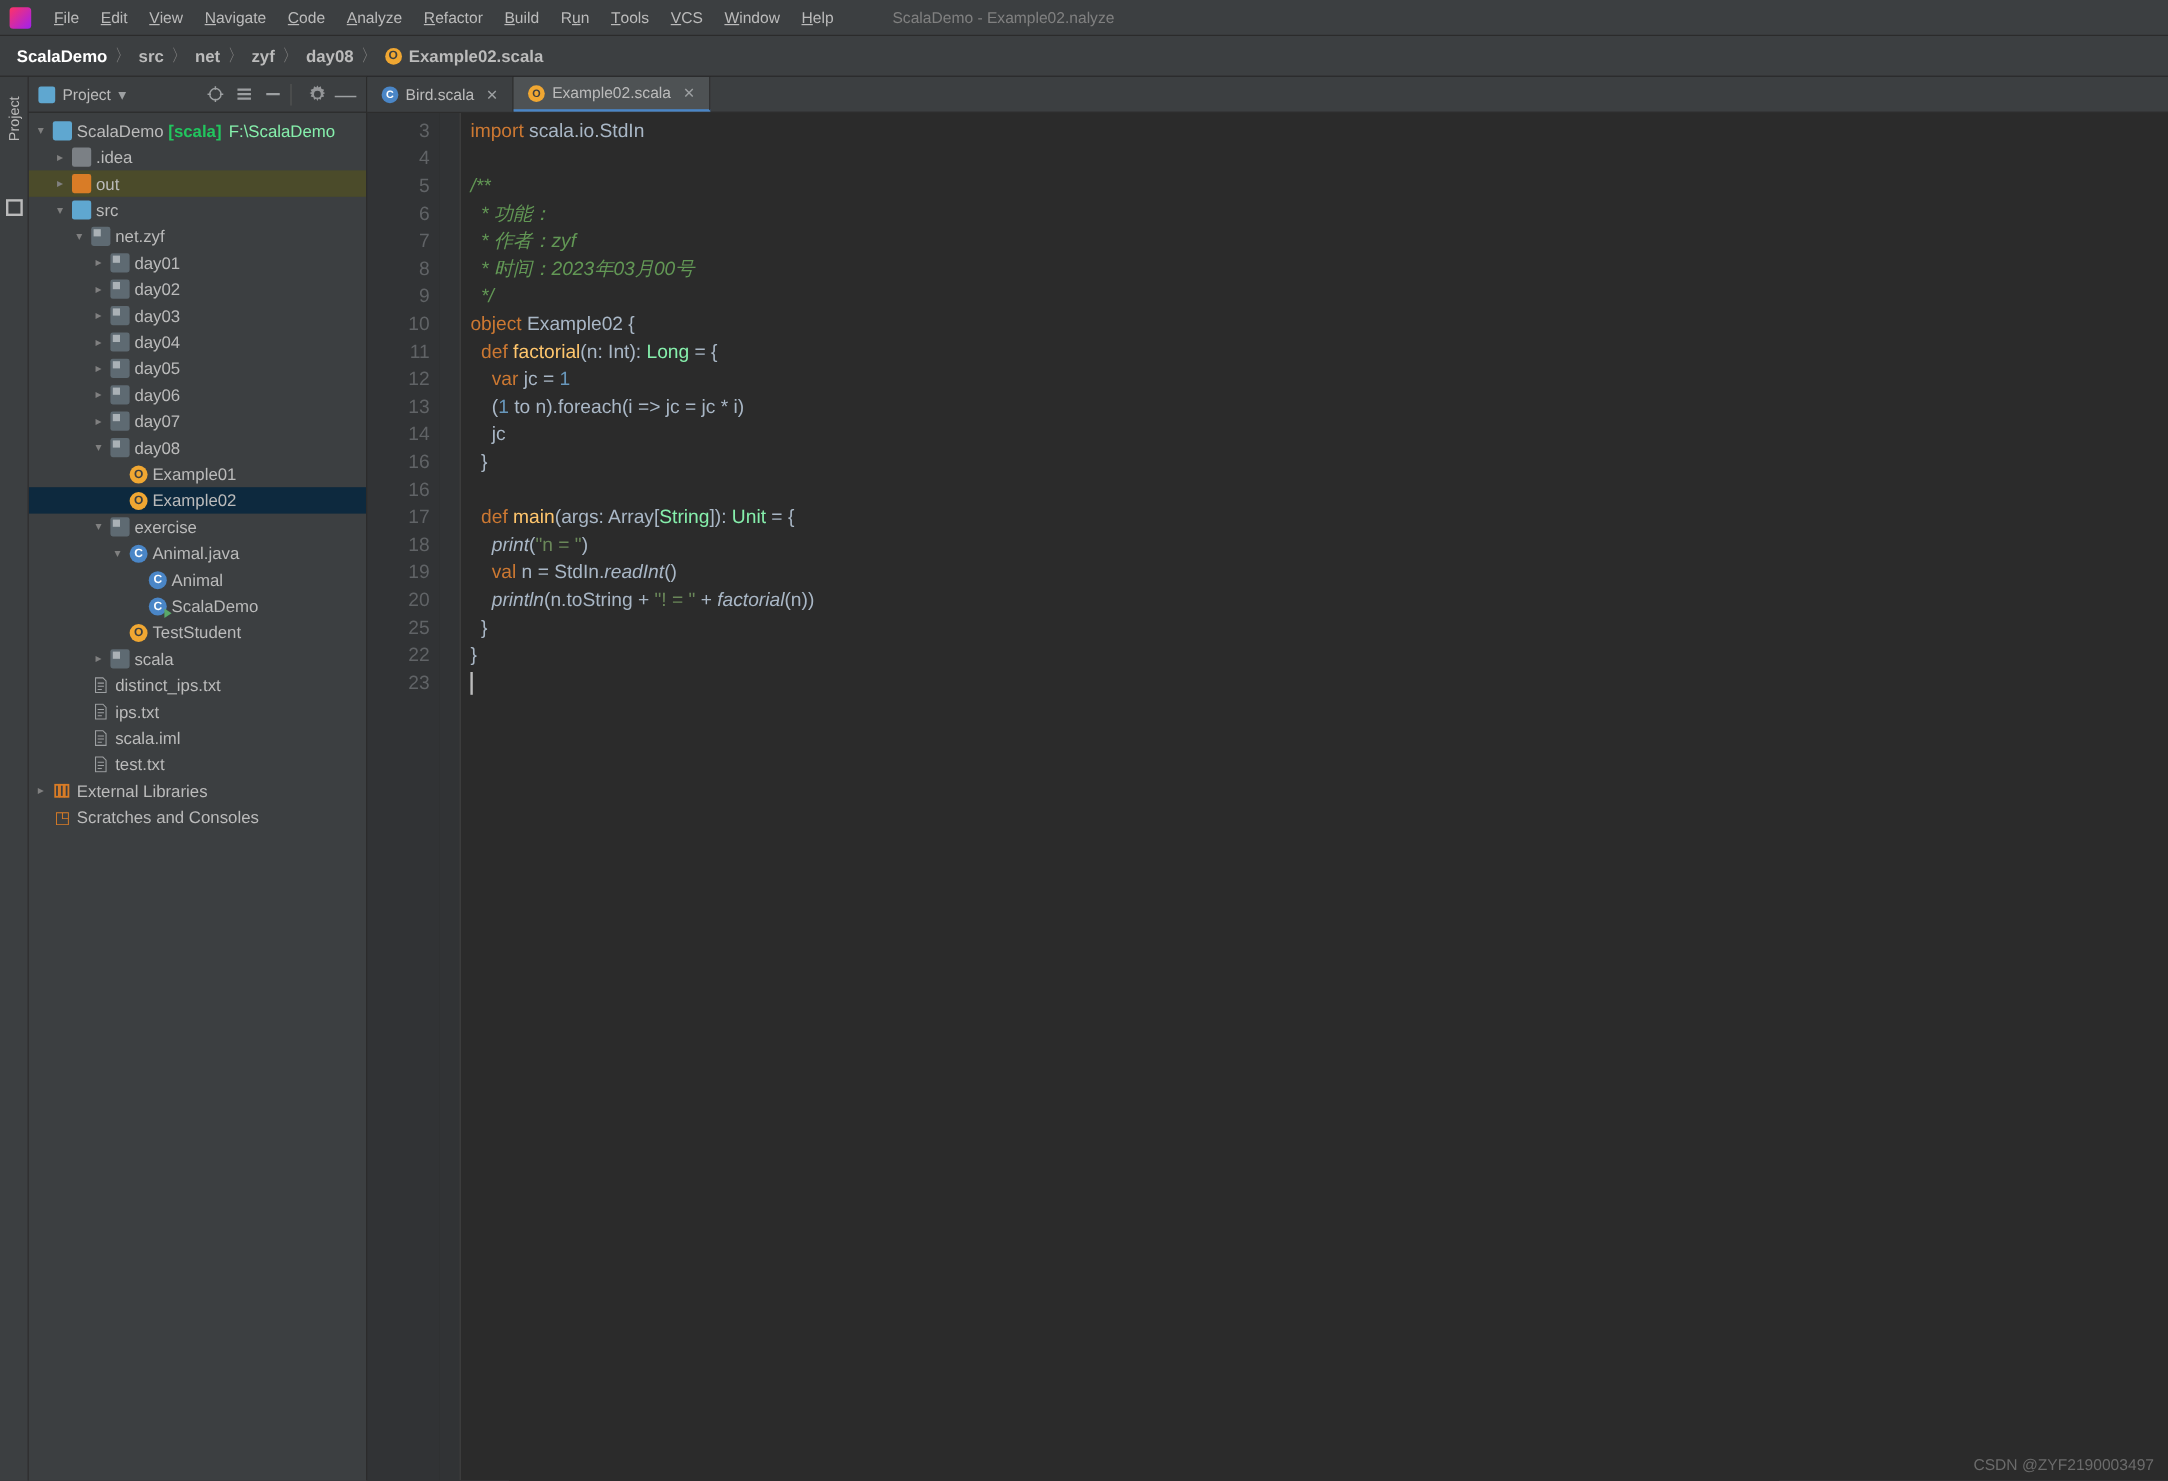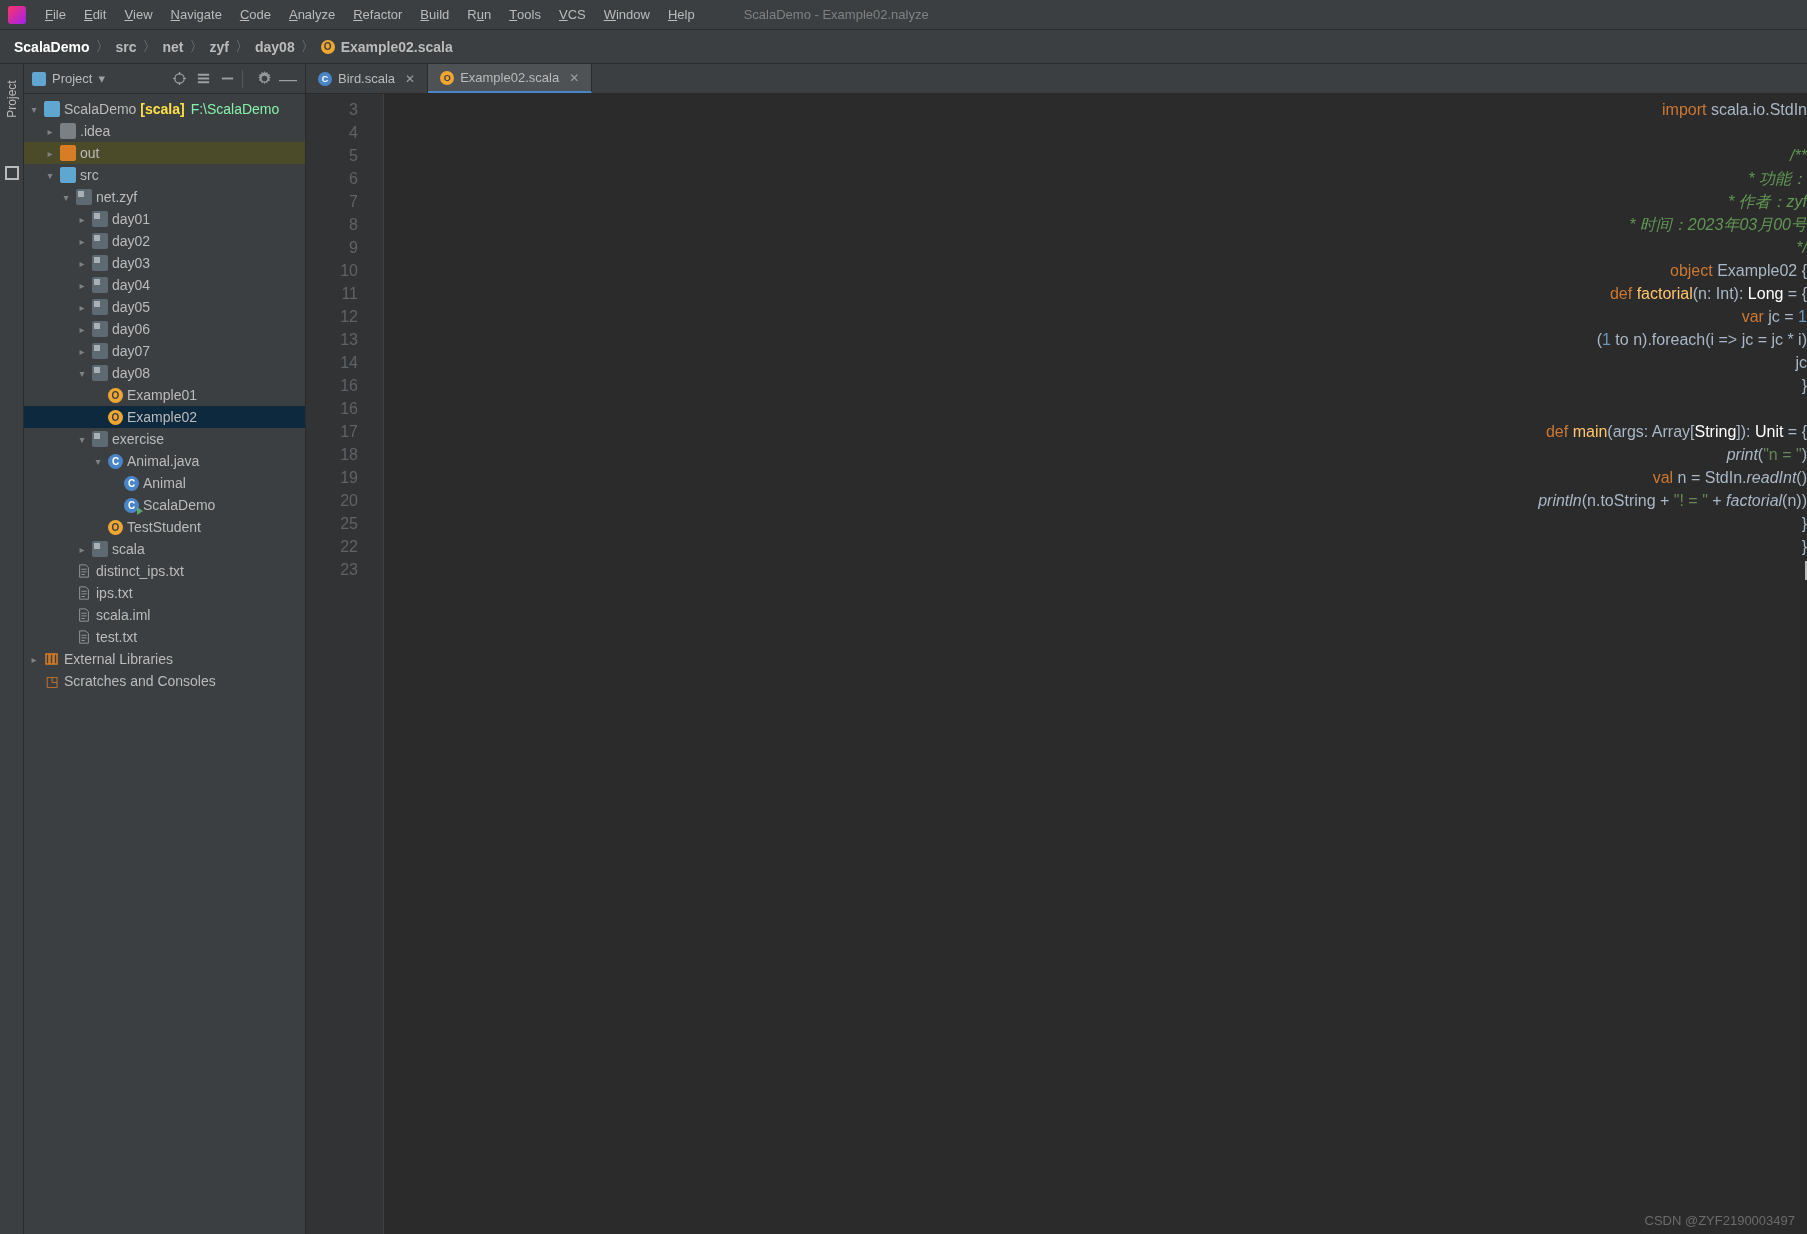--- a/index.html
+++ b/index.html
@@ -38,21 +38,21 @@
 
 .tree { flex:1; overflow:auto; padding:4px 0; font-size:14px;}
 .row { display:flex; align-items:center; height:22px; padding:0 4px; white-space:nowrap; cursor:pointer; }
 .row.sel { background:#0d293e; }
 .row.hl { background:#4b4b2a; }
 .row .ind { display:inline-block; }
 .row .chev { width:12px; color:#808080; text-align:center; font-size:10px;}
 .row .pad { width:12px;}
 .row .ic { width:16px; height:16px; margin:0 4px; display:inline-flex; align-items:center; justify-content:center;}
 .row .lbl { color:#bbbbbb; }
-.row .lbl b{ color:#fde047; font-weight:600;}
+.row .lbl b{ color:#22c55e; font-weight:600;}
 .row .path{ color:#86efac; margin-left:6px;}
 .ic.folder{ background:#7b8085; border-radius:2px; }
 .ic.folder.orange{ background:#d97c26; }
 .ic.folder.blue{ background:#5fa7d0; }
 .ic.pkg{ background:#5e6a72; border-radius:2px; position:relative;}
 .ic.pkg::after{ content:""; position:absolute; inset:2px 8px 8px 2px; background:#aab1b6;}
 .ic.obj{ width:15px;height:15px;border-radius:50%;background:#f0a732;color:#3c3f41;font-size:10px;font-weight:bold; }
 .ic.cls{ width:15px;height:15px;border-radius:50%;background:#4a86c7;color:#fff;font-size:10px;font-weight:bold; }
 .ic.file{ color:#9da0a2; }
 .ic.file svg{width:14px;height:14px;}
@@ -66,25 +66,25 @@
 .tab .close{ color:#9da0a2; font-size:12px; margin-left:4px;}
 .tab .ticon{ width:14px;height:14px;border-radius:50%;display:flex;align-items:center;justify-content:center;font-size:9px;font-weight:bold;}
 .tab .ticon.c{ background:#4a86c7;color:#fff;}
 .tab .ticon.o{ background:#f0a732;color:#3c3f41;}
 
 .codezone{ flex:1; display:flex; overflow:hidden; font-family:"JetBrains Mono","Consolas",monospace; font-size:16px; line-height:23px; position:relative;}
 .gutter{ width:60px; background:#313335; text-align:right; padding:4px 8px 4px 4px; color:#606366; user-select:none; position:relative;}
 .gutter .ln{ height:23px; position:relative;}
 .gutter .run{ position:absolute; right:-18px; top:4px; width:0;height:0;border-left:9px solid #59a869;border-top:6px solid transparent;border-bottom:6px solid transparent;}
 .foldcol{ width:18px; background:#313335; border-right:1px solid #404040; position:relative;}
-.code{ flex:1; padding:4px 0 4px 8px; white-space:pre; color:#a9b7c6; overflow:auto;text-align:right;}
+.code{ flex:1; padding:4px 0 4px 8px; white-space:pre; color:#a9b7c6; overflow:auto;}
 .code .cl{ height:23px;}
 .kw{ color:#cc7832; }
 .fn{ color:#ffc66d; }
-.ty{ color:#ffffff; }
+.ty{ color:#86efac; }
 .str{ color:#6a8759; }
 .doc{ color:#629755; font-style:italic;}
 .num{ color:#6897bb; }
 .it{ font-style:italic; }
 .caret{ display:inline-block; width:2px; height:19px; background:#bbbbbb; vertical-align:middle;}
 
 .watermark{ position:absolute; right:12px; bottom:6px; color:#6b6b6b; font-size:13px; font-family:Arial;}
 </style>
 </head>
 <body>

